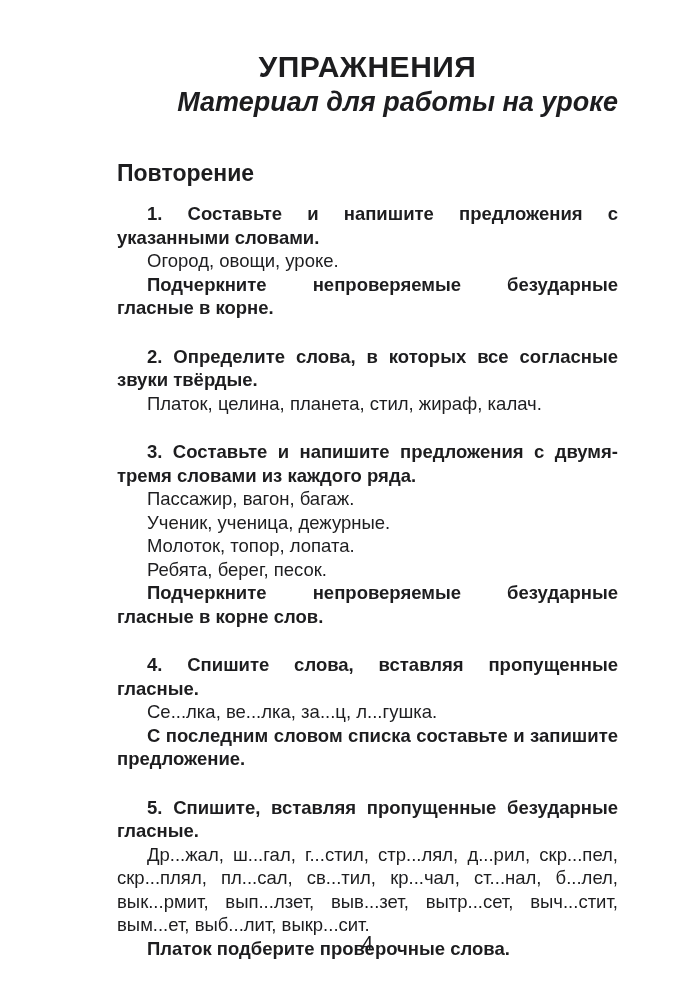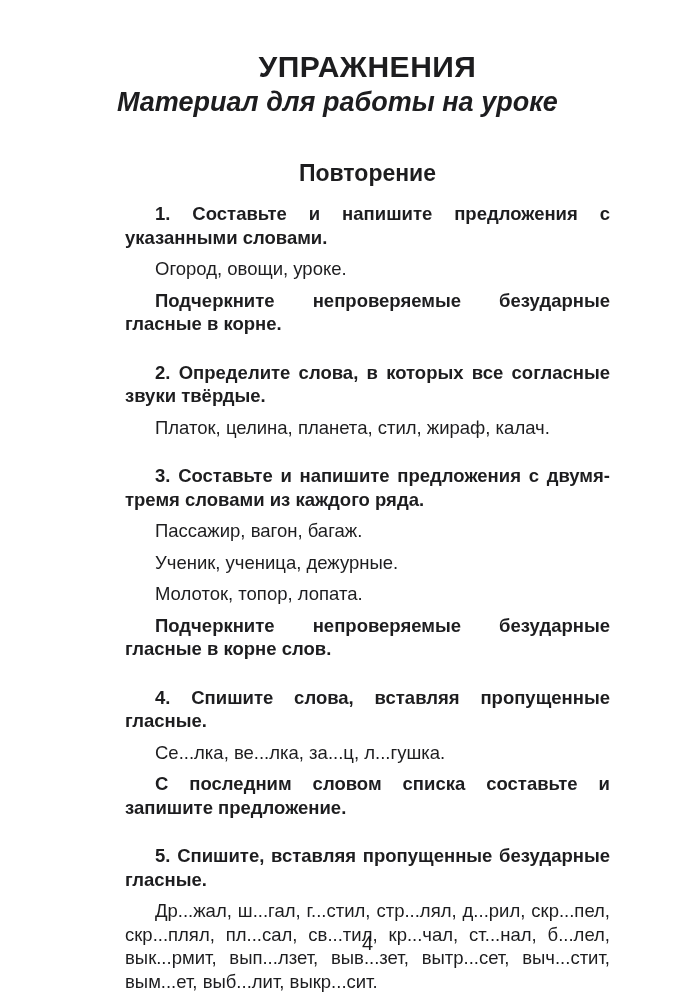--- a/index.html
+++ b/index.html
@@ -29,37 +29,36 @@
     line-height: 36px;
     text-align: center;
     letter-spacing: 0.5px;
   }
   .subtitle {
     margin: 0;
     font-size: 27px;
     font-weight: 700;
     font-style: italic;
     line-height: 34px;
-    text-align: left;
+    text-align: right;
   }
   .section {
     margin: 40px 0 0 0;
     font-size: 23px;
     font-weight: 700;
     line-height: 28px;
-    text-align: center;
   }
   .exercise {
     margin-top: 25px;
   }
   .exercise.first {
     margin-top: 15px;
   }
   .exercise p {
-    margin: 8px;
+    margin: 0;
     font-size: 18.5px;
     line-height: 23.5px;
     text-align: justify;
     text-indent: 30px;
   }
   .b {
     font-weight: 700;
   }
   .page-number {
     position: absolute;
@@ -89,20 +88,21 @@
   <section class="exercise">
     <p class="b">2. Определите слова, в которых все согласные звуки твёрдые.</p>
     <p>Платок, целина, планета, стил, жираф, калач.</p>
   </section>
 
   <section class="exercise">
     <p class="b">3. Составьте и напишите предложения с двумя-тремя словами из каждого ряда.</p>
     <p>Пассажир, вагон, багаж.</p>
     <p>Ученик, ученица, дежурные.</p>
     <p>Молоток, топор, лопата.</p>
+    <p>Ребята, берег, песок.</p>
     <p class="b">Подчеркните непроверяемые безударные гласные в корне слов.</p>
   </section>
 
   <section class="exercise">
     <p class="b">4. Спишите слова, вставляя пропущенные гласные.</p>
     <p>Се...лка, ве...лка, за...ц, л...гушка.</p>
     <p class="b">С последним словом списка составьте и запишите предложение.</p>
   </section>
 
   <section class="exercise">

